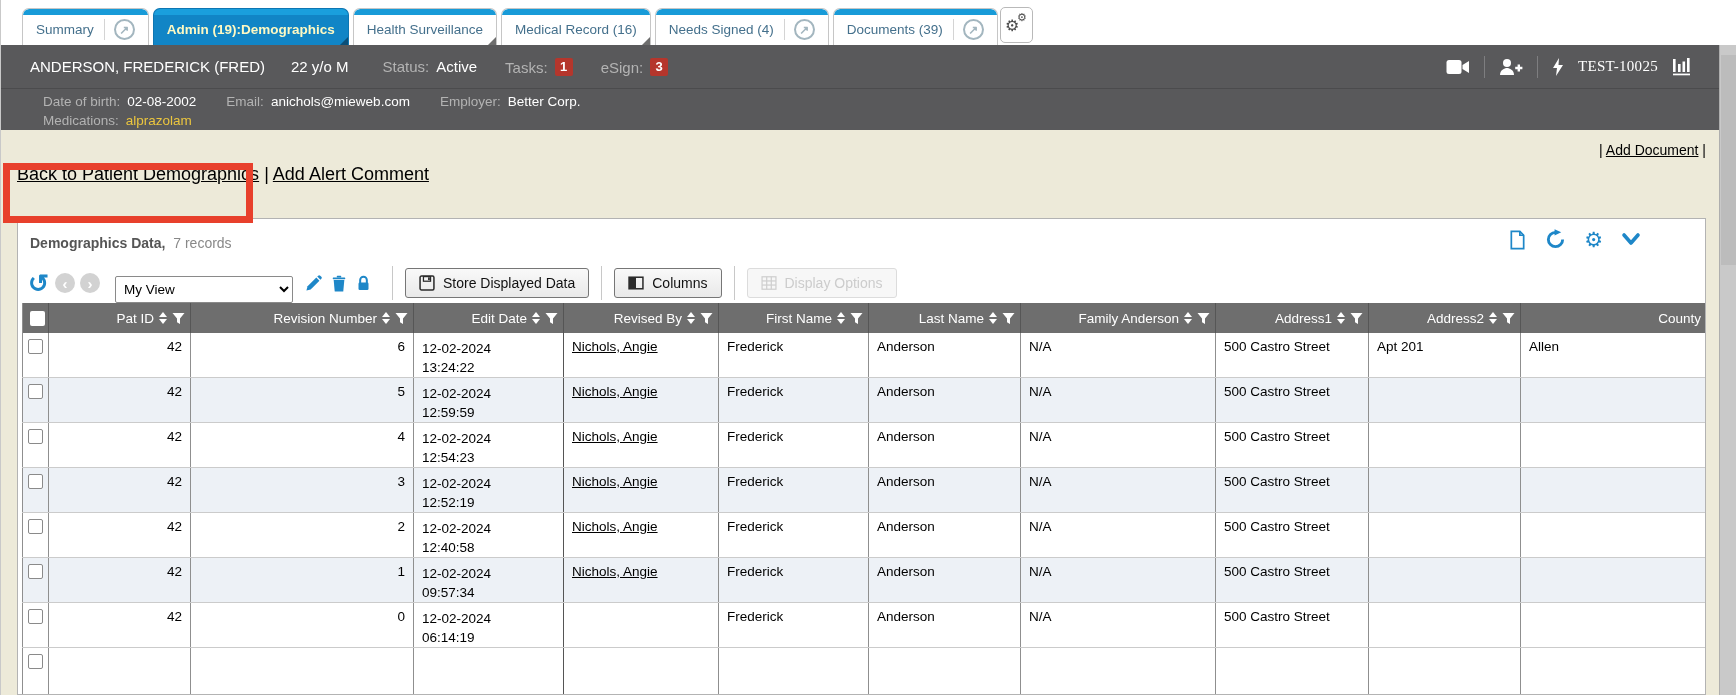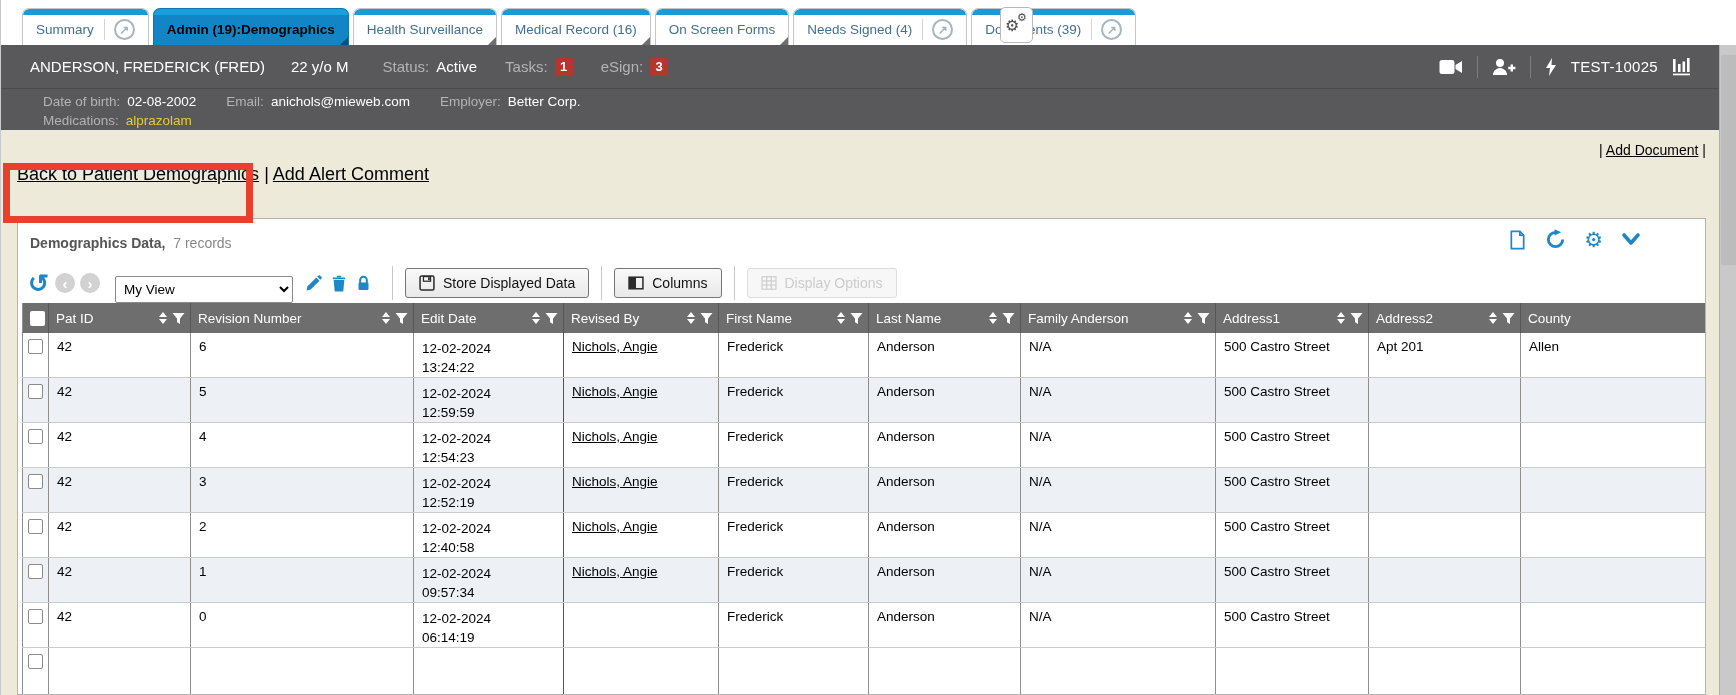--- a/index.html
+++ b/index.html
@@ -8,44 +8,44 @@
 
   
   .tabbar { position:absolute; left:0; top:0; width:1736px; height:45px; background:#ffffff; }
   .tabs { position:absolute; left:22px; bottom:0; display:flex; gap:4px; align-items:center; }
   .tab { position:relative; height:37px; background:#ffffff; border:1px solid #c6c6c6; border-bottom:none;
          border-radius:7px 7px 0 0; display:flex; align-items:center; padding:5px 13px 0 13px; cursor:pointer; overflow:hidden; }
   .tab::before { content:""; position:absolute; left:0; top:0; right:0; height:6px; background:#189bd8; border-radius:6px 6px 0 0; }
   .tab .tab-label { font-size:13.5px; color:#44708c; white-space:nowrap; }
   .tab.active { background:#1185c6; border-color:#0e76b2; }
   .tab.active::before { background:#1a9fdd; }
-  .tab.active .tab-label { color:#000000; font-weight:bold; }
+  .tab.active .tab-label { color:#fef9c3; font-weight:bold; }
   .tab.fold::after { content:""; position:absolute; right:0; bottom:0; width:0; height:0;
                      border-left:8px solid transparent; border-bottom:8px solid #6e6e6e; }
   .tab.active.fold::after { border-bottom-color:#0c4f78; }
   .tab .popout { margin-left:10px; padding-left:9px; border-left:1px solid #d4d4d4; display:flex; align-items:center; }
   .popout-circle { width:21px; height:21px; border:2px solid #a3b6bf; border-radius:50%; color:#a3b6bf;
                    display:flex; align-items:center; justify-content:center; font-size:12px; font-weight:bold; }
   .settings-btn { position:absolute; left:1000px; top:7px; width:33px; height:36px; background:#fff; border:1px solid #b9b9b9;
                   border-radius:5px; cursor:pointer; }
   .settings-btn .g1 { position:absolute; left:4px; top:8px; font-size:16px; color:#4c4c4c; }
   .settings-btn .g2 { position:absolute; left:16px; top:3px; font-size:11px; color:#4c4c4c; }
 
   
   .banner1 { position:absolute; left:0; top:45px; width:1736px; height:43px; background:#59595b; display:flex;
              align-items:center; padding:0 44px 0 30px; color:#fff; font-size:15px; }
   .banner1 .pt-name { margin-right:26px; }
   .banner1 .pt-age { margin-right:34px; }
   .blabel { color:#b3b3b3; margin-right:7px; }
-  .bgroup { display:flex; align-items:flex-start; margin-right:28px; }
+  .bgroup { display:flex; align-items:flex-end; margin-right:28px; }
   .badge { min-width:18px; height:18px; background:#b5362c; border-radius:2px; color:#fff; font-size:13px; font-weight:bold;
            display:flex; align-items:center; justify-content:center; padding:0 3px; }
   .banner-right { margin-left:auto; display:flex; align-items:center; gap:14px; }
   .vsep-dark { width:1px; height:22px; background:#7e7e80; }
-  .chart-id { font-size:15px; letter-spacing:0.3px; }
+  .chart-id { font-size:15px; letter-spacing:0.3px;font-family:Liberation Serif, serif; }
   .banner2 { position:absolute; left:0; top:88px; width:1736px; height:42px; background:#59595b; border-top:1px solid #4b4b4d;
              padding:3px 0 0 43px; color:#fff; font-size:13.5px; }
   .banner2 .line { line-height:19px; display:flex; }
   .banner2 .item { margin-right:30px; }
   .meds-value { color:#ecc63e; }
 
   
   .content { position:absolute; left:0; top:130px; width:1736px; height:565px; background:#edead9; }
   .left-edge { position:absolute; left:0; top:0; width:1px; height:695px; background:#c9c9c9; z-index:60; }
 
@@ -77,32 +77,32 @@
   .btn { height:30px; display:inline-flex; align-items:center; gap:8px; padding:0 13px; font-size:14px; color:#111;
          background:linear-gradient(#f9f9f9,#e9e9e9); border:1px solid #767676; border-radius:3px; cursor:pointer;
          font-family:"Liberation Sans", sans-serif; }
   .btn.disabled { border-color:#dcdcdc; background:#f7f7f7; color:#cccccc; cursor:default; }
 
   
   table.grid { margin-left:4px; border-collapse:collapse; table-layout:fixed; width:1684px;
                border-left:1px solid #8f8f8f; border-right:1px solid #8f8f8f; }
   .grid th { background:#6e6e6e; height:30px; color:#fff; font-size:13.5px; font-weight:normal; text-align:left;
              padding:0 5px 0 7px; border-right:1px solid #565656; }
-  .grid th .th-flex { display:flex; align-items:center; gap:5px; }
+  .grid th .th-flex { display:flex; align-items:center; gap:5px;text-align:right; }
   .grid th .th-label { flex:1; white-space:nowrap; overflow:hidden; }
   .sorter { display:flex; flex-direction:column; gap:2px; }
   .sorter .up { width:0; height:0; border-left:4px solid transparent; border-right:4px solid transparent; border-bottom:5px solid #fff; }
   .sorter .dn { width:0; height:0; border-left:4px solid transparent; border-right:4px solid transparent; border-top:5px solid #fff; }
   .grid td { font-size:13.5px; color:#000; padding:6px 8px 0 8px; vertical-align:top;
              border-right:1px solid #8f8f8f; border-bottom:1px solid #cbcbcb; }
   .grid tbody tr { height:44px; background:#ffffff; }
   .grid tbody tr.alt { background:#edf1f6; }
   .grid tbody tr.partial { height:55px; }
   .grid tbody tr.partial td { border-bottom:none; }
-  .grid td.num { }
+  .grid td.num { text-align:right; }
   .grid td.col-edit, .grid th.col-edit { border-left:1px solid #555; border-right:1px solid #555; }
   .date-line { display:block; line-height:19px; }
   .checkbox { width:15px; height:15px; background:#fff; border:1px solid #8a8a8a; border-radius:2px; margin:0 auto; }
   .hdr-checkbox { width:15px; height:15px; background:#fff; border-radius:2px; margin:0 auto; }
   .grid td.col-check { padding:6px 2px 0 2px; }
 
   
   .scrollbar { position:absolute; right:0; top:45px; width:17px; height:650px; background:#c9c9c9; border-left:1px solid #aeaeae; z-index:70; }
   .scroll-thumb { position:absolute; left:1px; top:10px; width:15px; height:210px; background:#bcbcbc; }
 </style>
@@ -118,23 +118,20 @@
         </span>
       </div>
       <div class="tab active fold">
         <span class="tab-label">Admin (19):Demographics</span>
       </div>
       <div class="tab fold">
         <span class="tab-label">Health Surveillance</span>
       </div>
       <div class="tab fold">
         <span class="tab-label">Medical Record (16)</span>
-      </div>
-      <div class="tab fold">
-        <span class="tab-label">On Screen Forms</span>
       </div>
       <div class="tab">
         <span class="tab-label">Needs Signed (4)</span>
         <span class="popout">
           <span class="popout-circle">↗</span>
         </span>
       </div>
       <div class="tab">
         <span class="tab-label">Documents (39)</span>
         <span class="popout">

